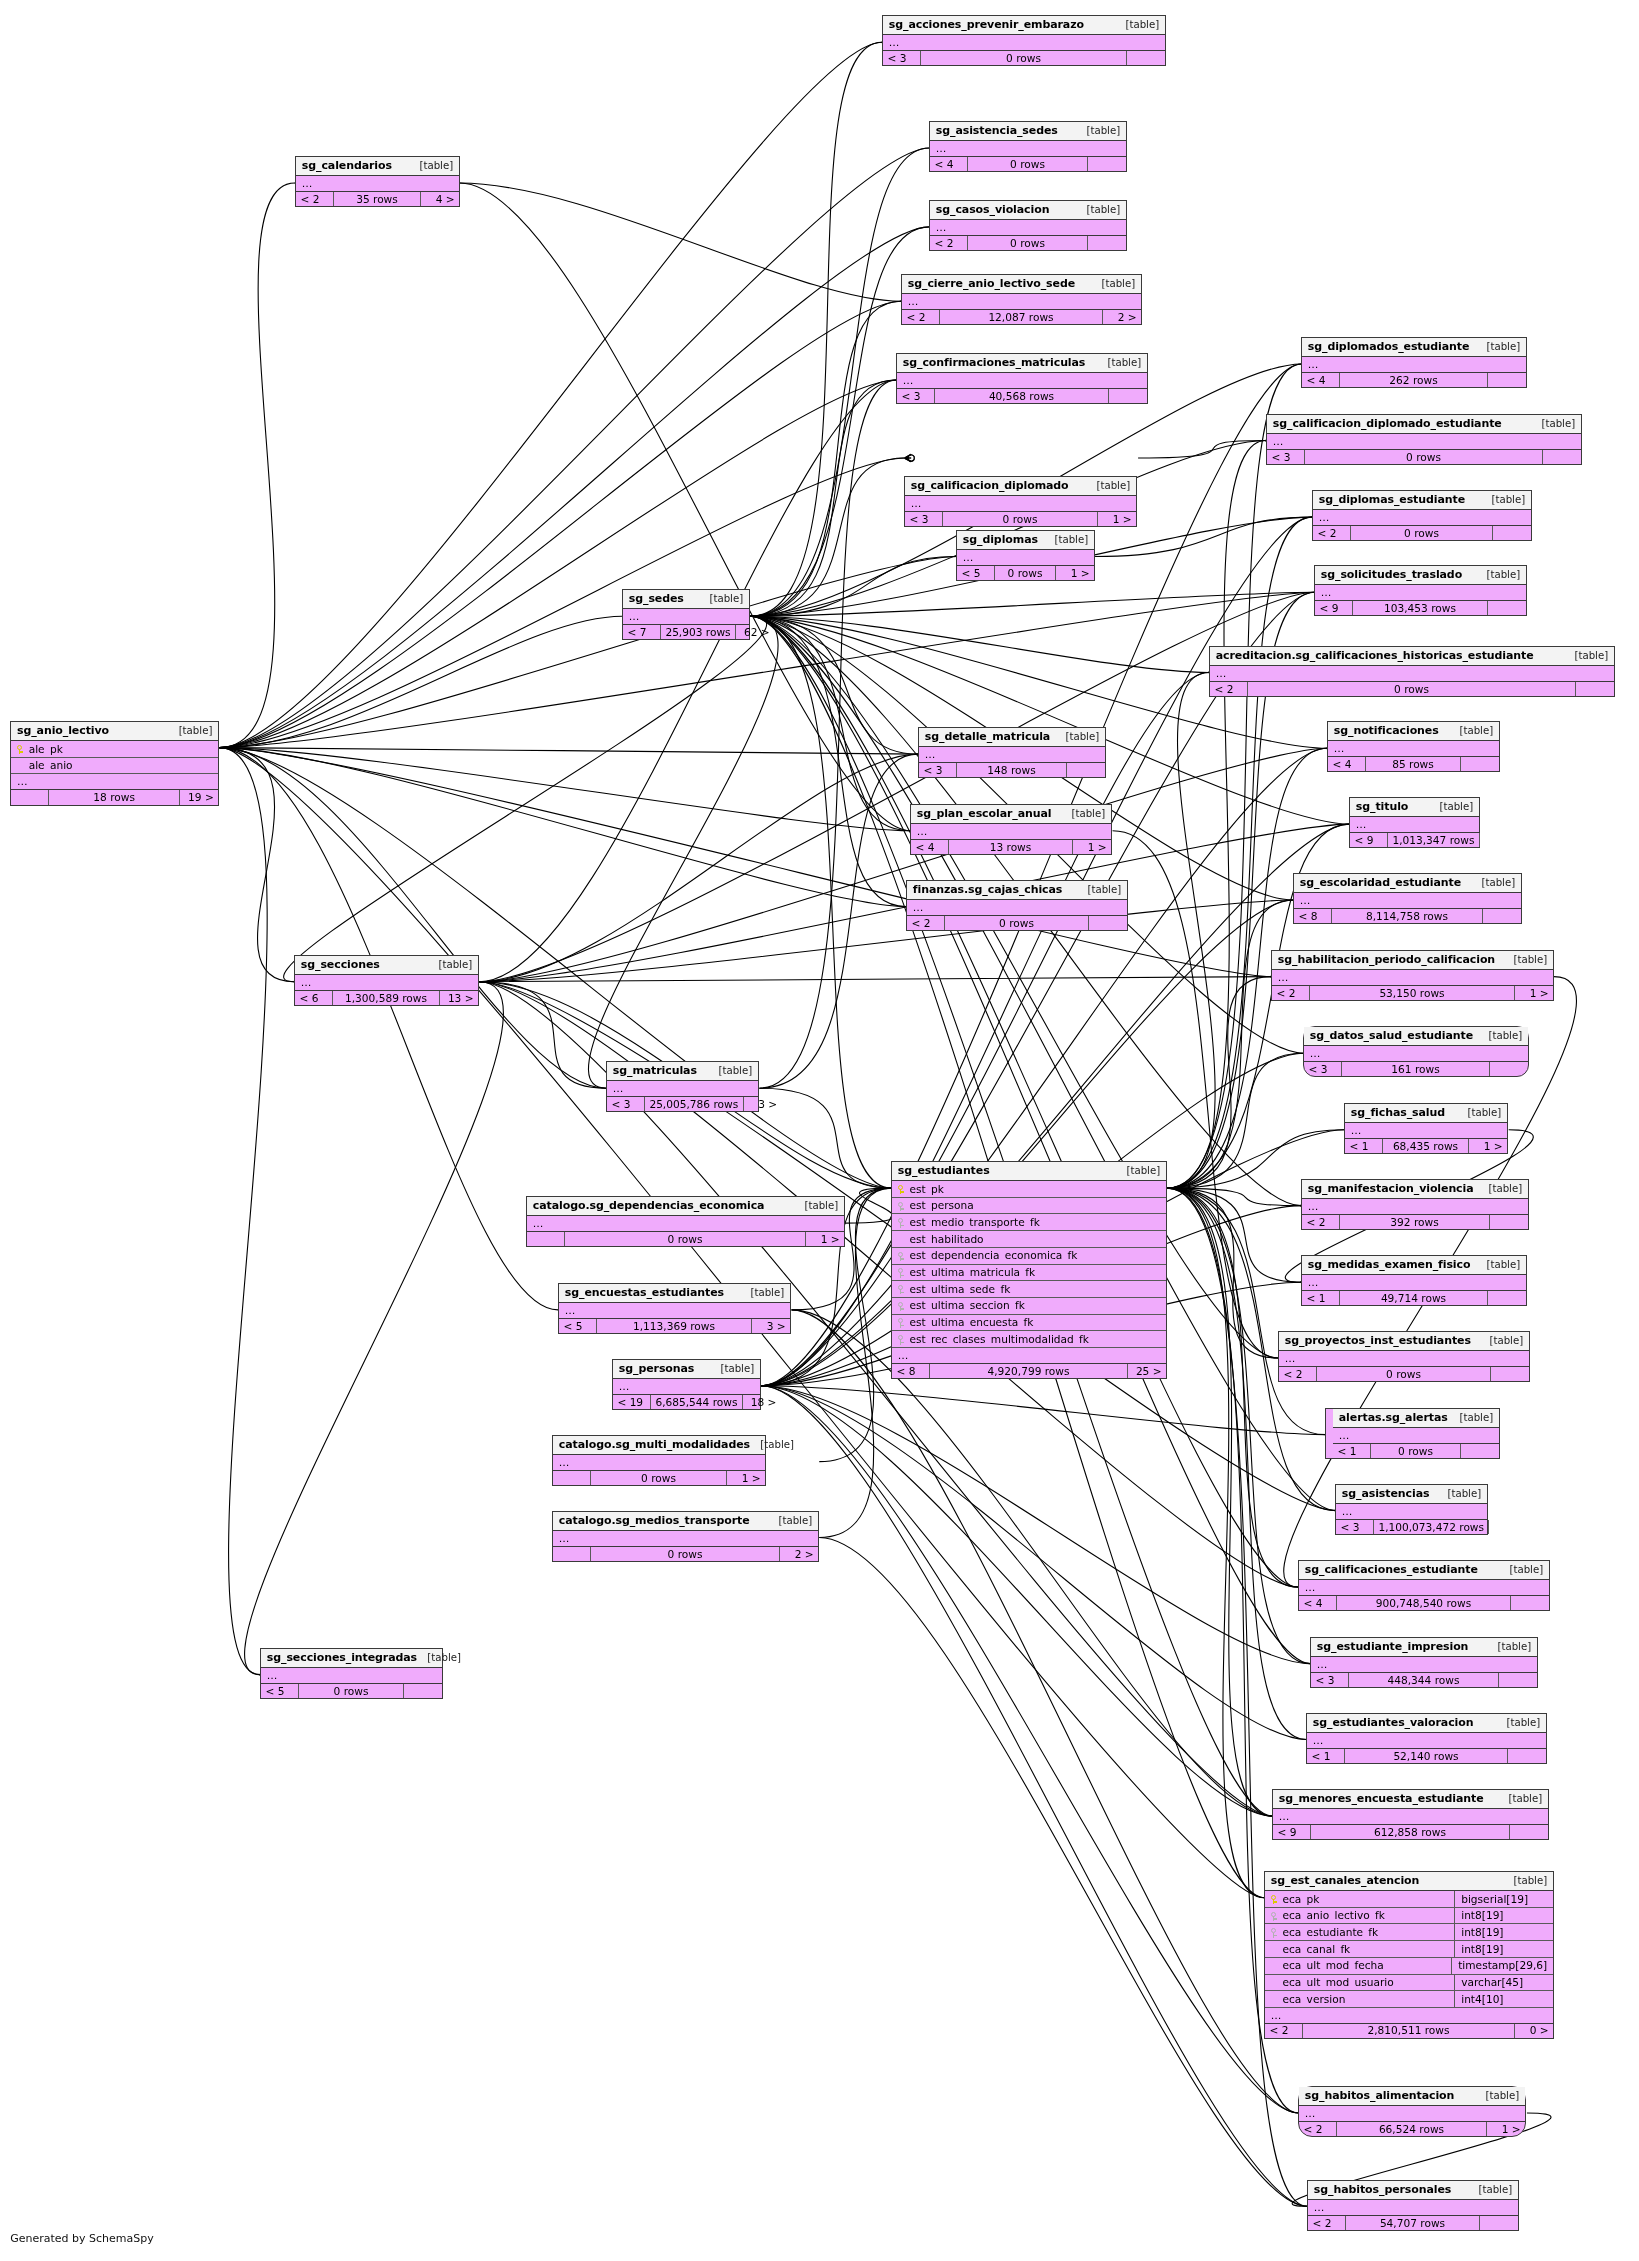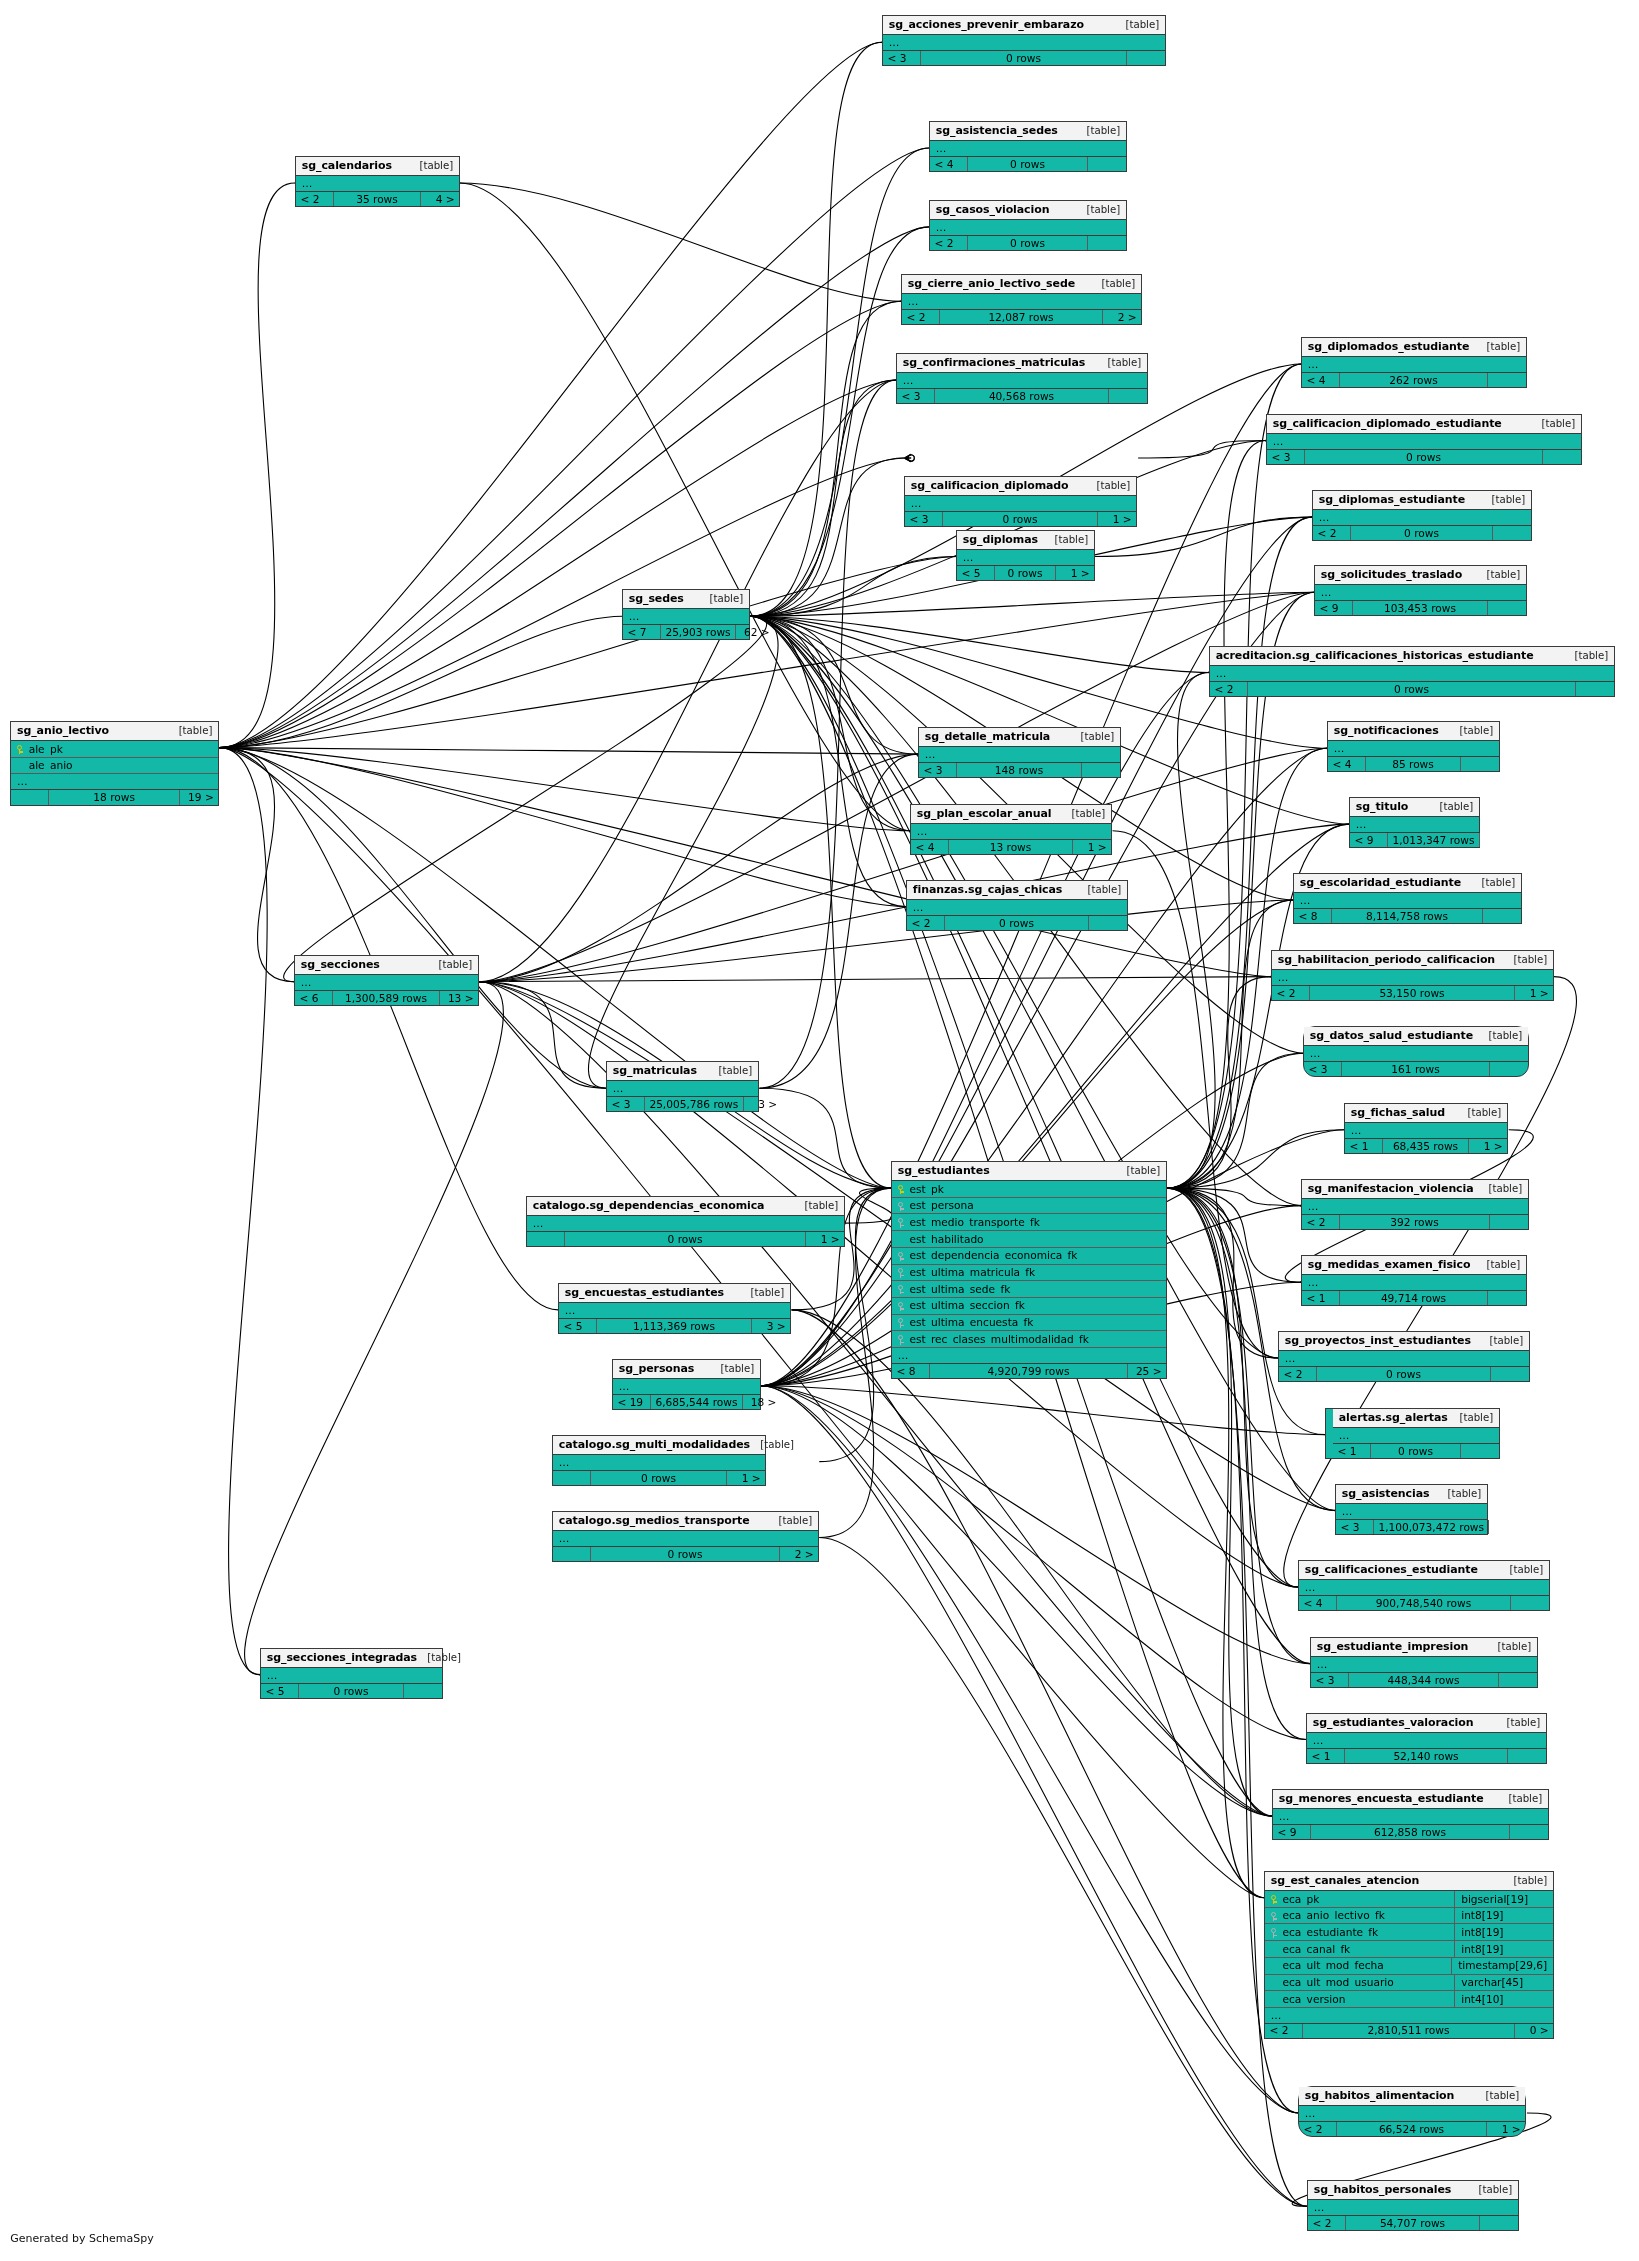--- a/index.html
+++ b/index.html
@@ -1,20 +1,20 @@
 <!DOCTYPE html>
 <html style="font-size:11.7px"><head>
 <meta charset="utf-8">
 <style>
   html,body{margin:0;padding:0;background:#ffffff;}
   body{font-family:"DejaVu Sans","Liberation Sans",sans-serif;}
   #canvas{position:relative;width:1640px;height:2261px;background:#fff;overflow:hidden;}
   #edges{position:absolute;left:0;top:0;width:1640px;height:2261px;pointer-events:none;}
 
-  .tbl{position:absolute;border:1.5px solid #3a3a3a;background:#14b8a6;box-sizing:border-box;}
+  .tbl{position:absolute;border:1.5px solid #3a3a3a;background:#f0abfc;box-sizing:border-box;}
   .tbl .hdr{background:#f3f3f3;border-bottom:1.5px solid #3a3a3a;padding:2.2px 5.8px 2.9px 5.8px;
             display:flex;align-items:baseline;justify-content:space-between;white-space:nowrap;}
   .tbl .hdr .nm{font-weight:bold;font-size:11px;color:#000;letter-spacing:-0.1px;}
   .tbl .hdr .tg{font-size:10.2px;color:#222;padding-left:10.2px;}
 
   .tbl .col{border-bottom:0.7px solid #5a5a5a;padding:1.5px 5.8px 2.2px 5.8px;font-size:10.6px;color:#000;
             display:flex;align-items:center;white-space:nowrap;min-height:13px;box-sizing:border-box;justify-content:center;}
   .tbl .col .kw{width:11.7px;display:inline-block;flex:0 0 11.7px;}
   .tbl .col .cn{flex:1 1 auto;overflow:hidden;}
   .tbl .col .ct{flex:0 0 auto;border-left:0.7px solid #5a5a5a;margin:-1.5px -5.8px -2.2px 5.8px;padding:1.5px 5.8px 2.2px 5.8px;min-width:86px;}
@@ -991,21 +991,21 @@
           <span class="nm">sg_sedes</span>
           <span class="tg">[table]</span>
         </div>
         <div class="ell">…</div>
         <div class="ftr">
           <div class="f1">&lt; 7</div>
           <div class="f2">25,903 rows</div>
           <div class="f3">62 &gt;</div>
         </div>
       </div>
-      <div class="tbl" style="left: 918px; top: 727px; width: 203px;">
+      <div class="tbl" style="left: 918px; top: 727px; width: 188px;">
         <div class="hdr">
           <span class="nm">sg_detalle_matricula</span>
           <span class="tg">[table]</span>
         </div>
         <div class="ell">…</div>
         <div class="ftr">
           <div class="f1">&lt; 3</div>
           <div class="f2">148 rows</div>
           <div class="f3"></div>
         </div>

